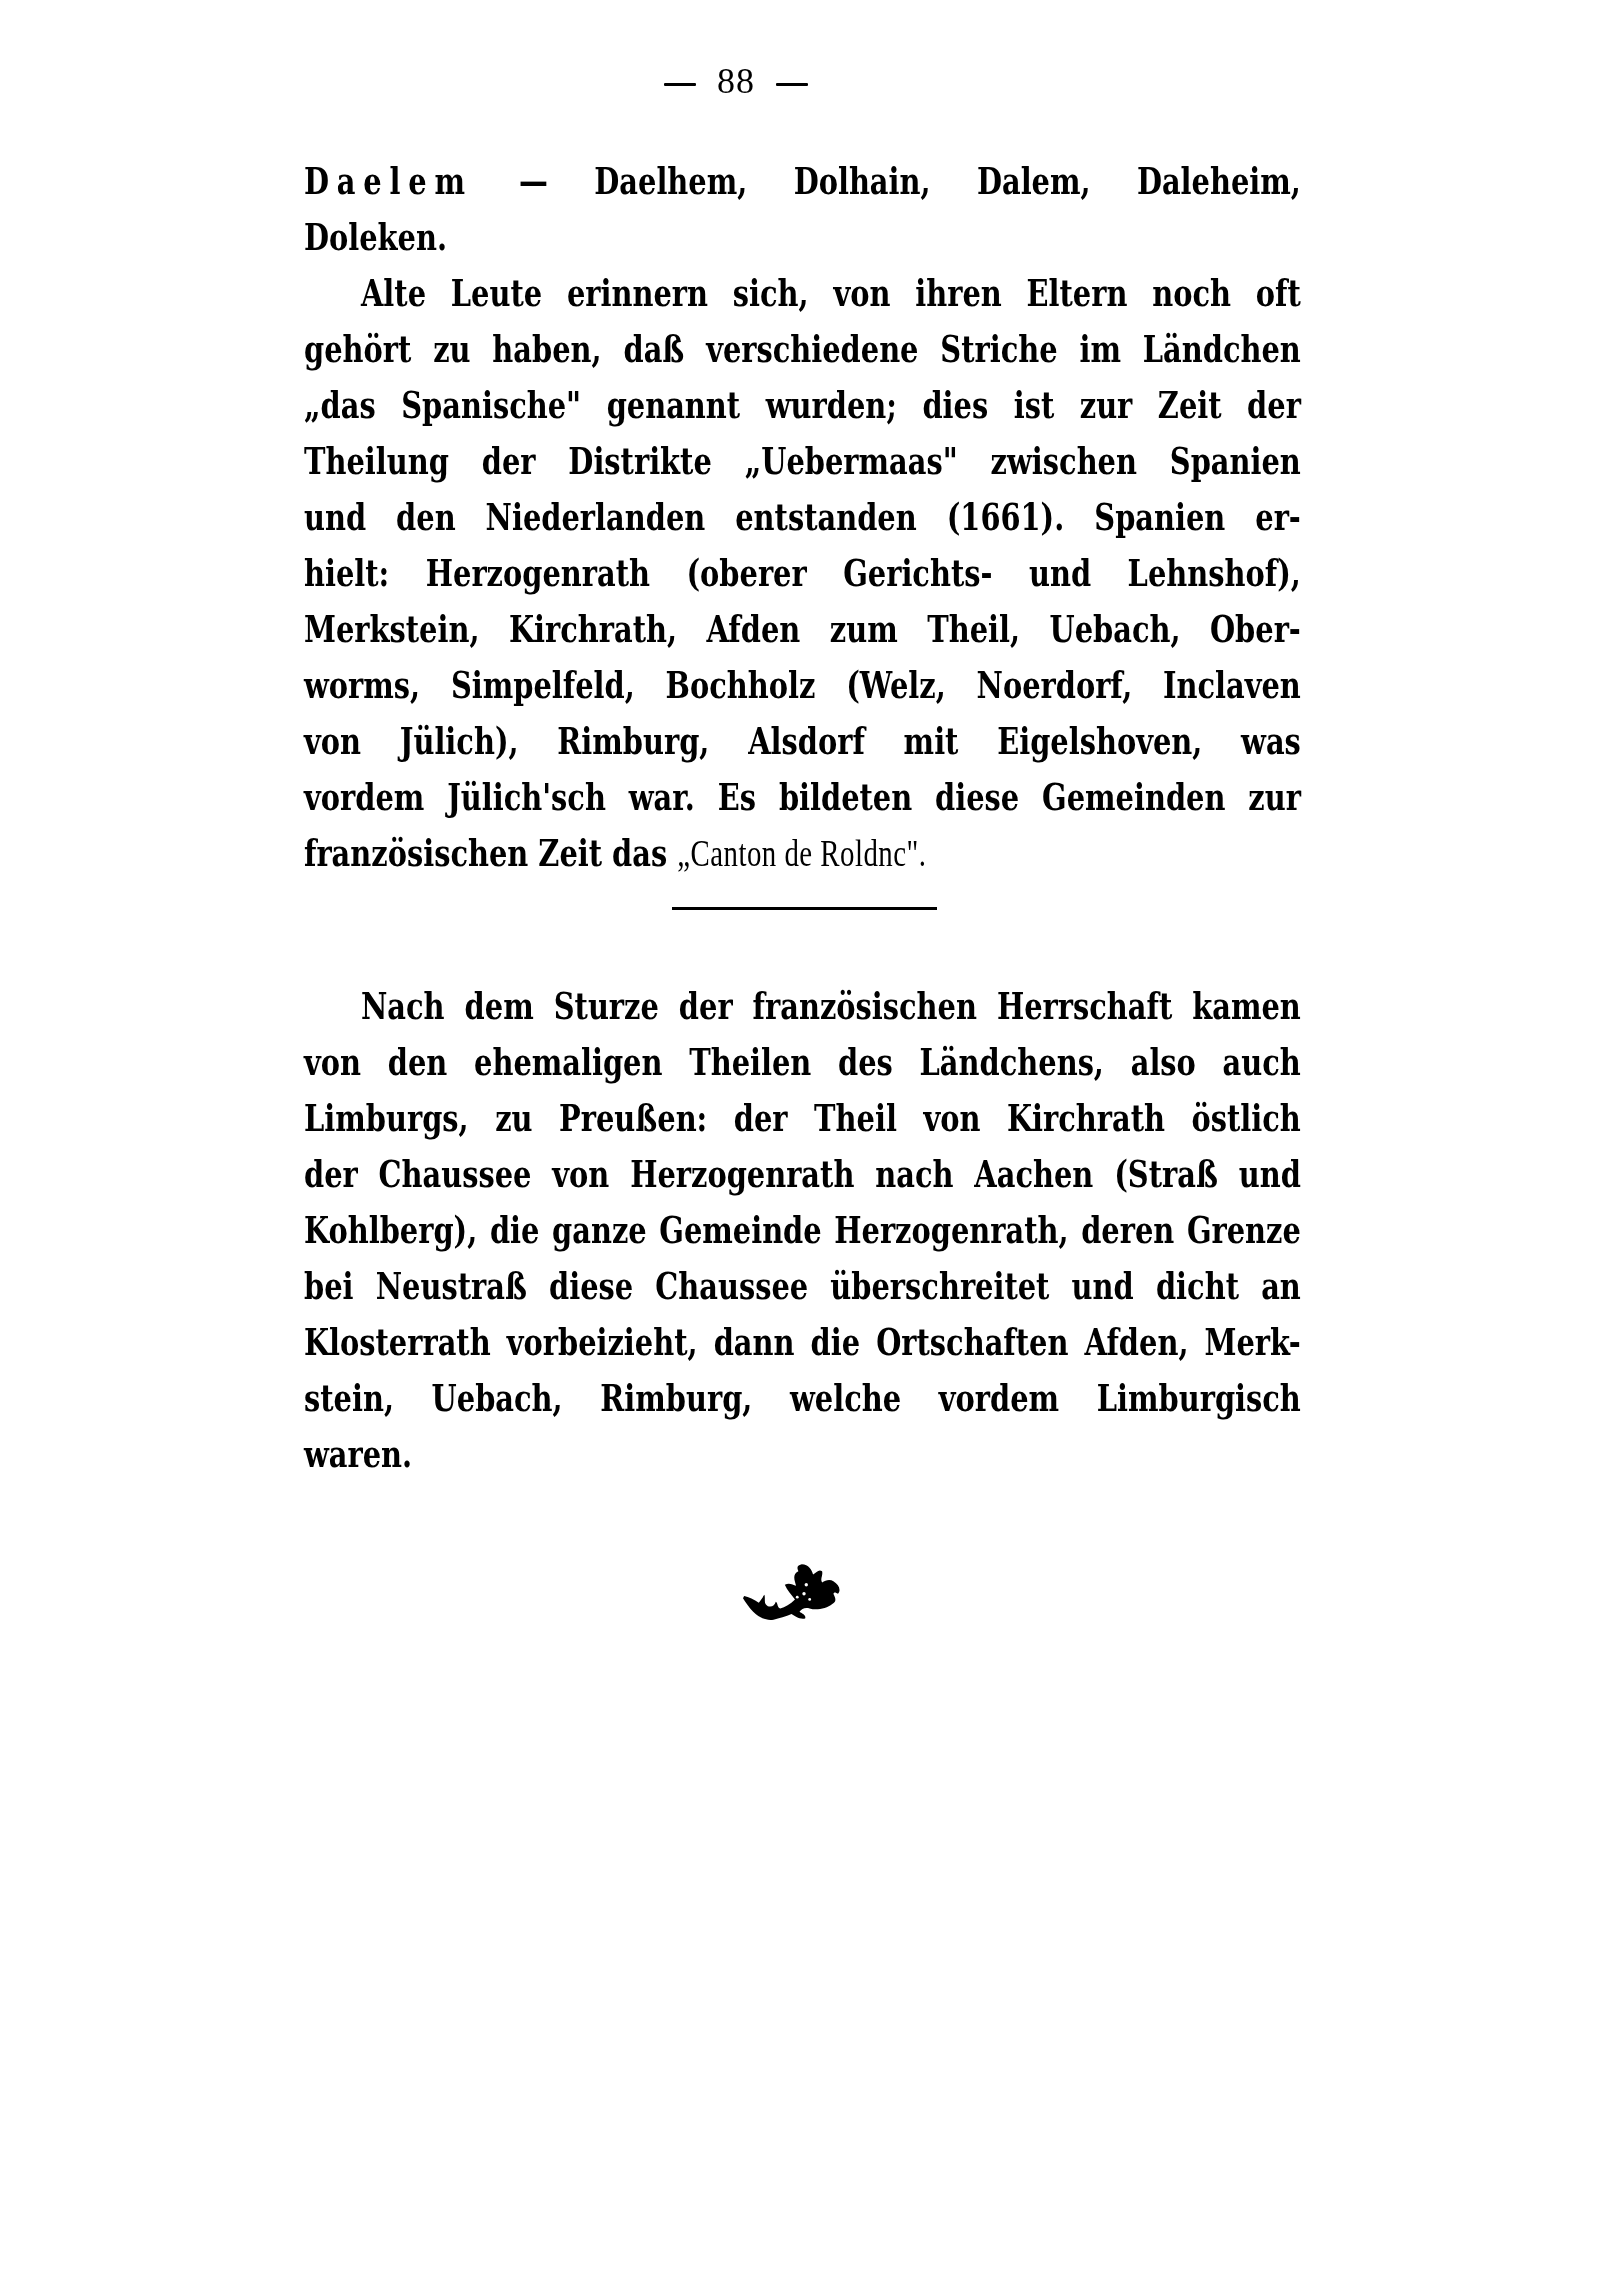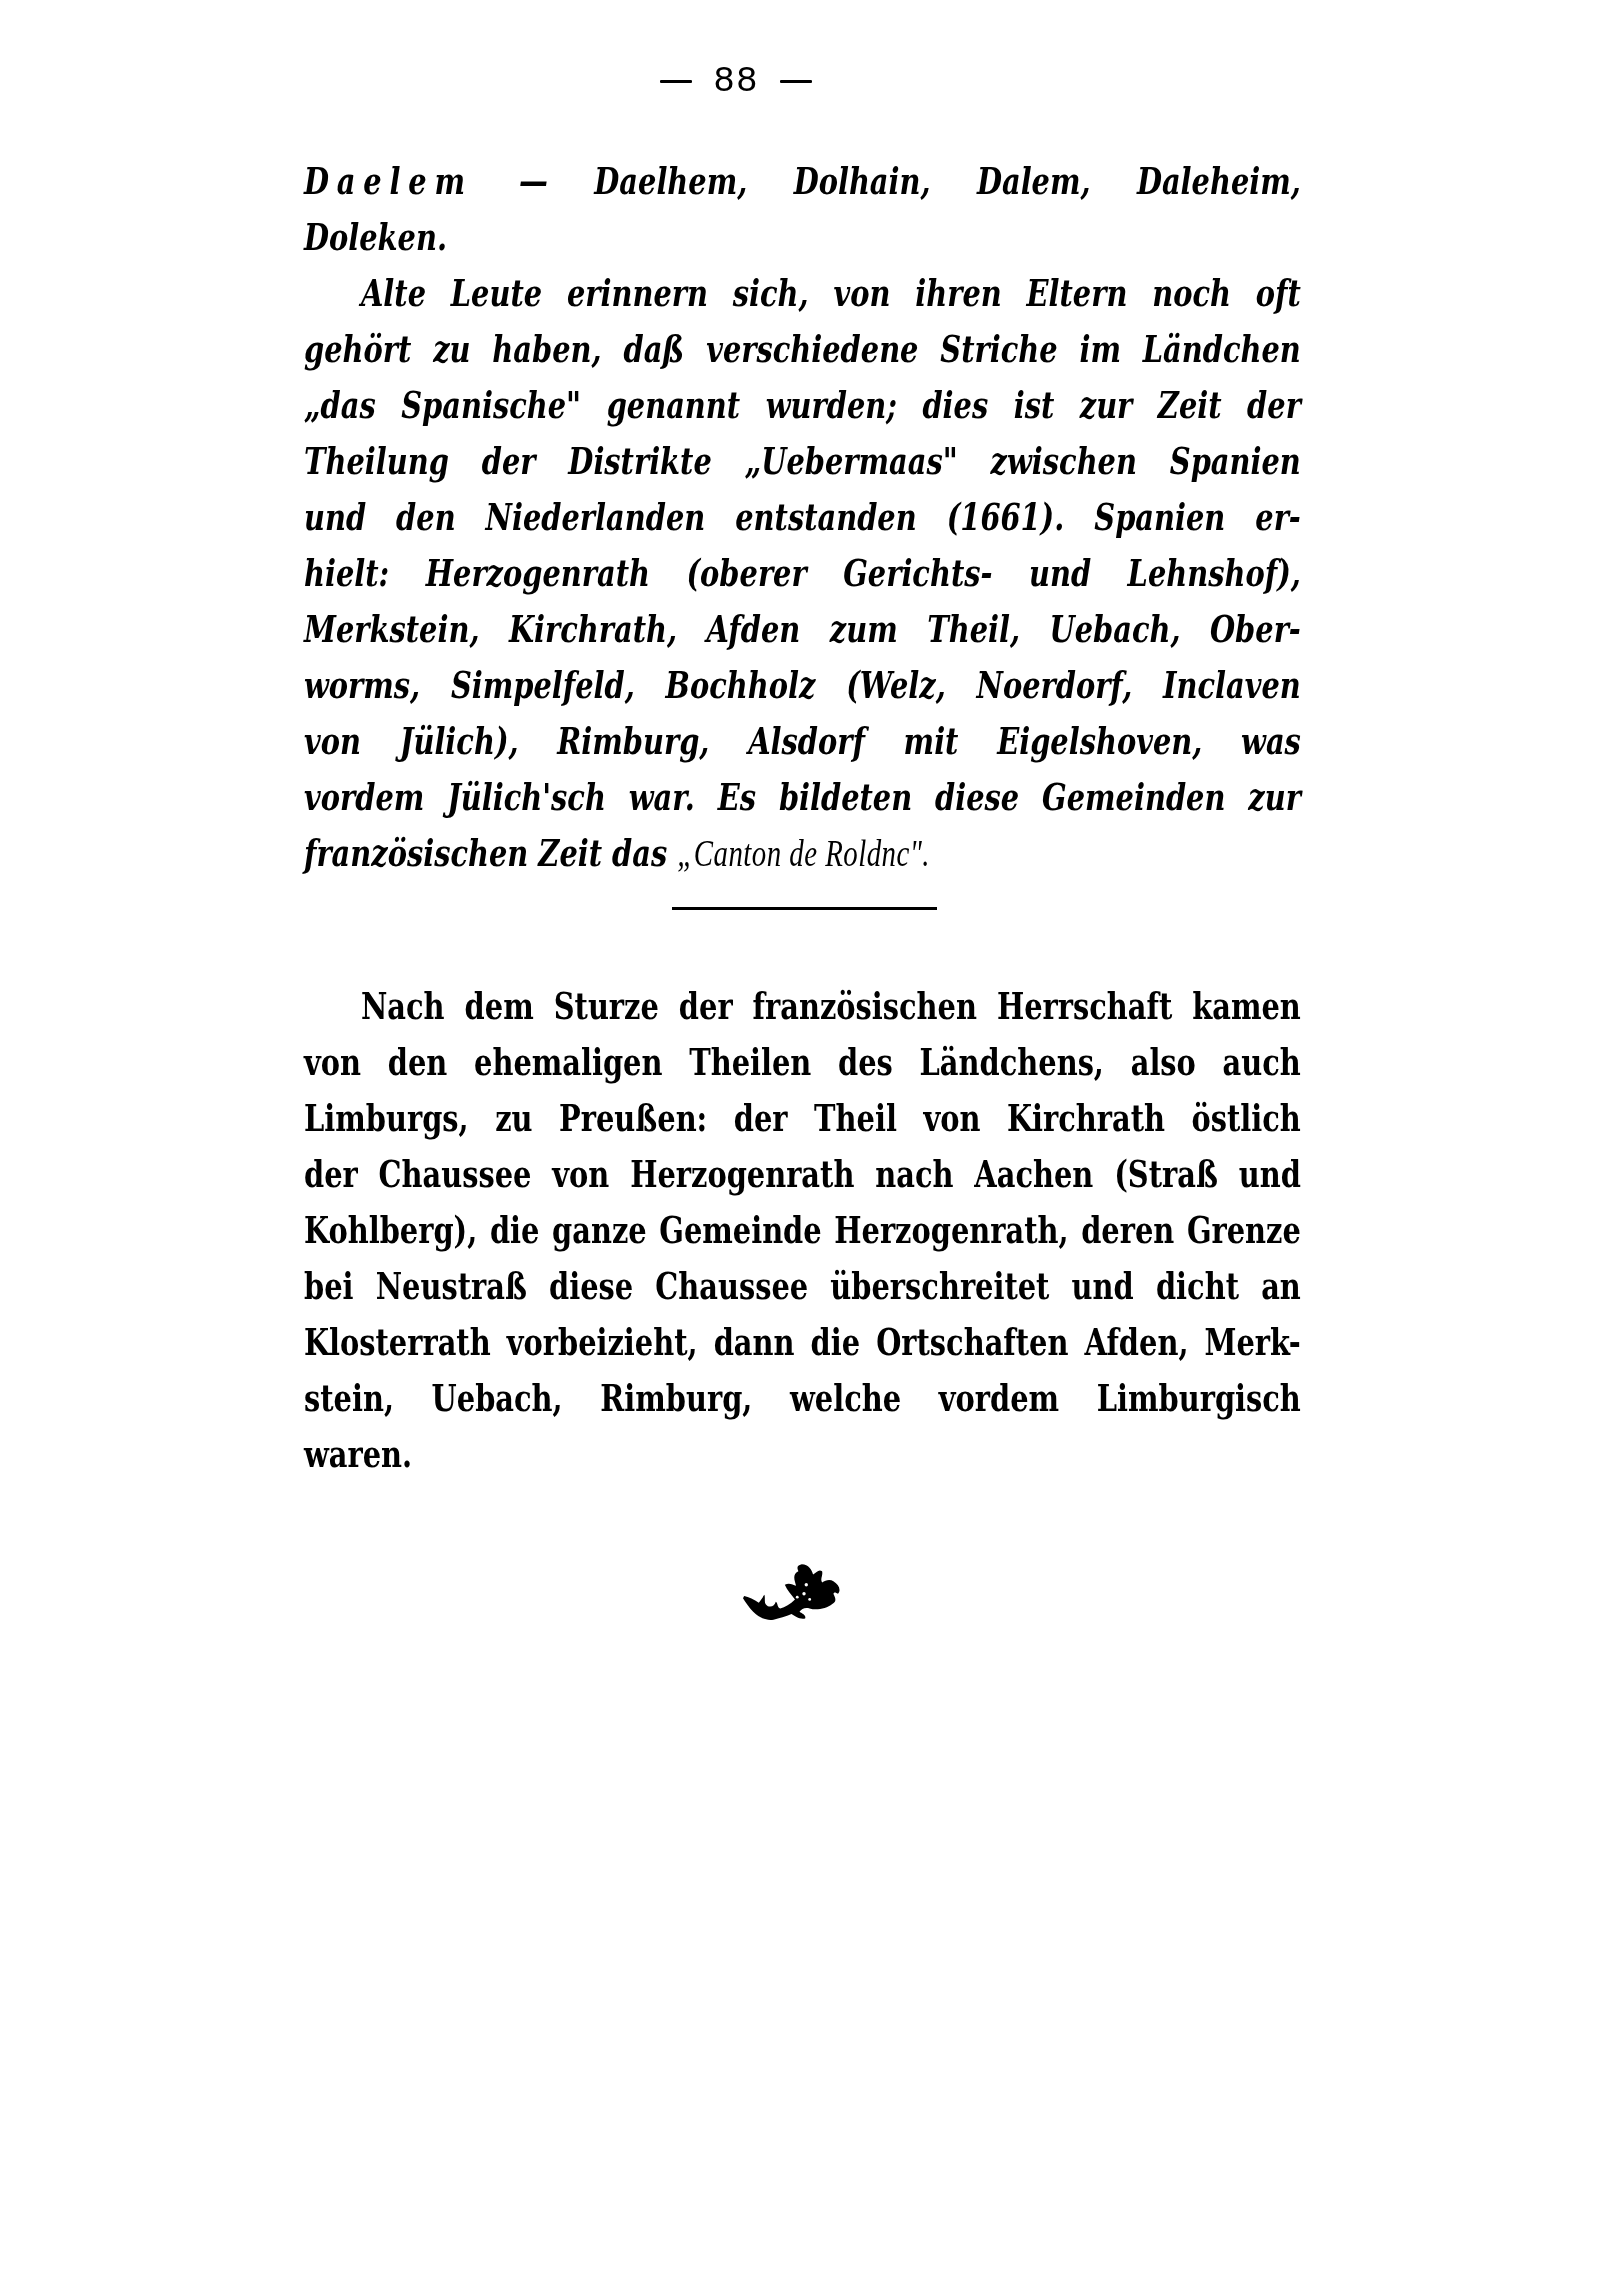--- a/index.html
+++ b/index.html
@@ -14,21 +14,21 @@
       overflow: hidden;
       color: #000000;
       font-family: "DejaVu Serif", "Liberation Serif", serif;
     }
     .page-number {
       position: absolute;
       top: 59px;
       left: 0;
       width: 1472px;
       text-align: center;
-      font-family: Liberation Mono, monospace;
+      font-family: Liberation Serif, serif;
       font-size: 36px;
       line-height: 45px;
       letter-spacing: 1.1px;
     }
     .page-number .dash {
       display: inline-block;
       width: 31.5px;
       height: 2.8px;
       background: #000;
       vertical-align: middle;
@@ -62,21 +62,21 @@
       width: 1205px;
     }
     .line .spaced {
       letter-spacing: 10px;
     }
     .line .antiqua {
       font-family: "Liberation Serif", "DejaVu Serif", serif;
       font-weight: normal;
       letter-spacing: 0.6px;
     }
-    #para-1 { top: 153px; font-style: italic; }
+    #para-1 { top: 153px; }
     #para-2 { top: 978px; }
     .divider {
       position: absolute;
       top: 907px;
       left: 672px;
       width: 265px;
       height: 2.8px;
       background: #000;
     }
     .ornament {

